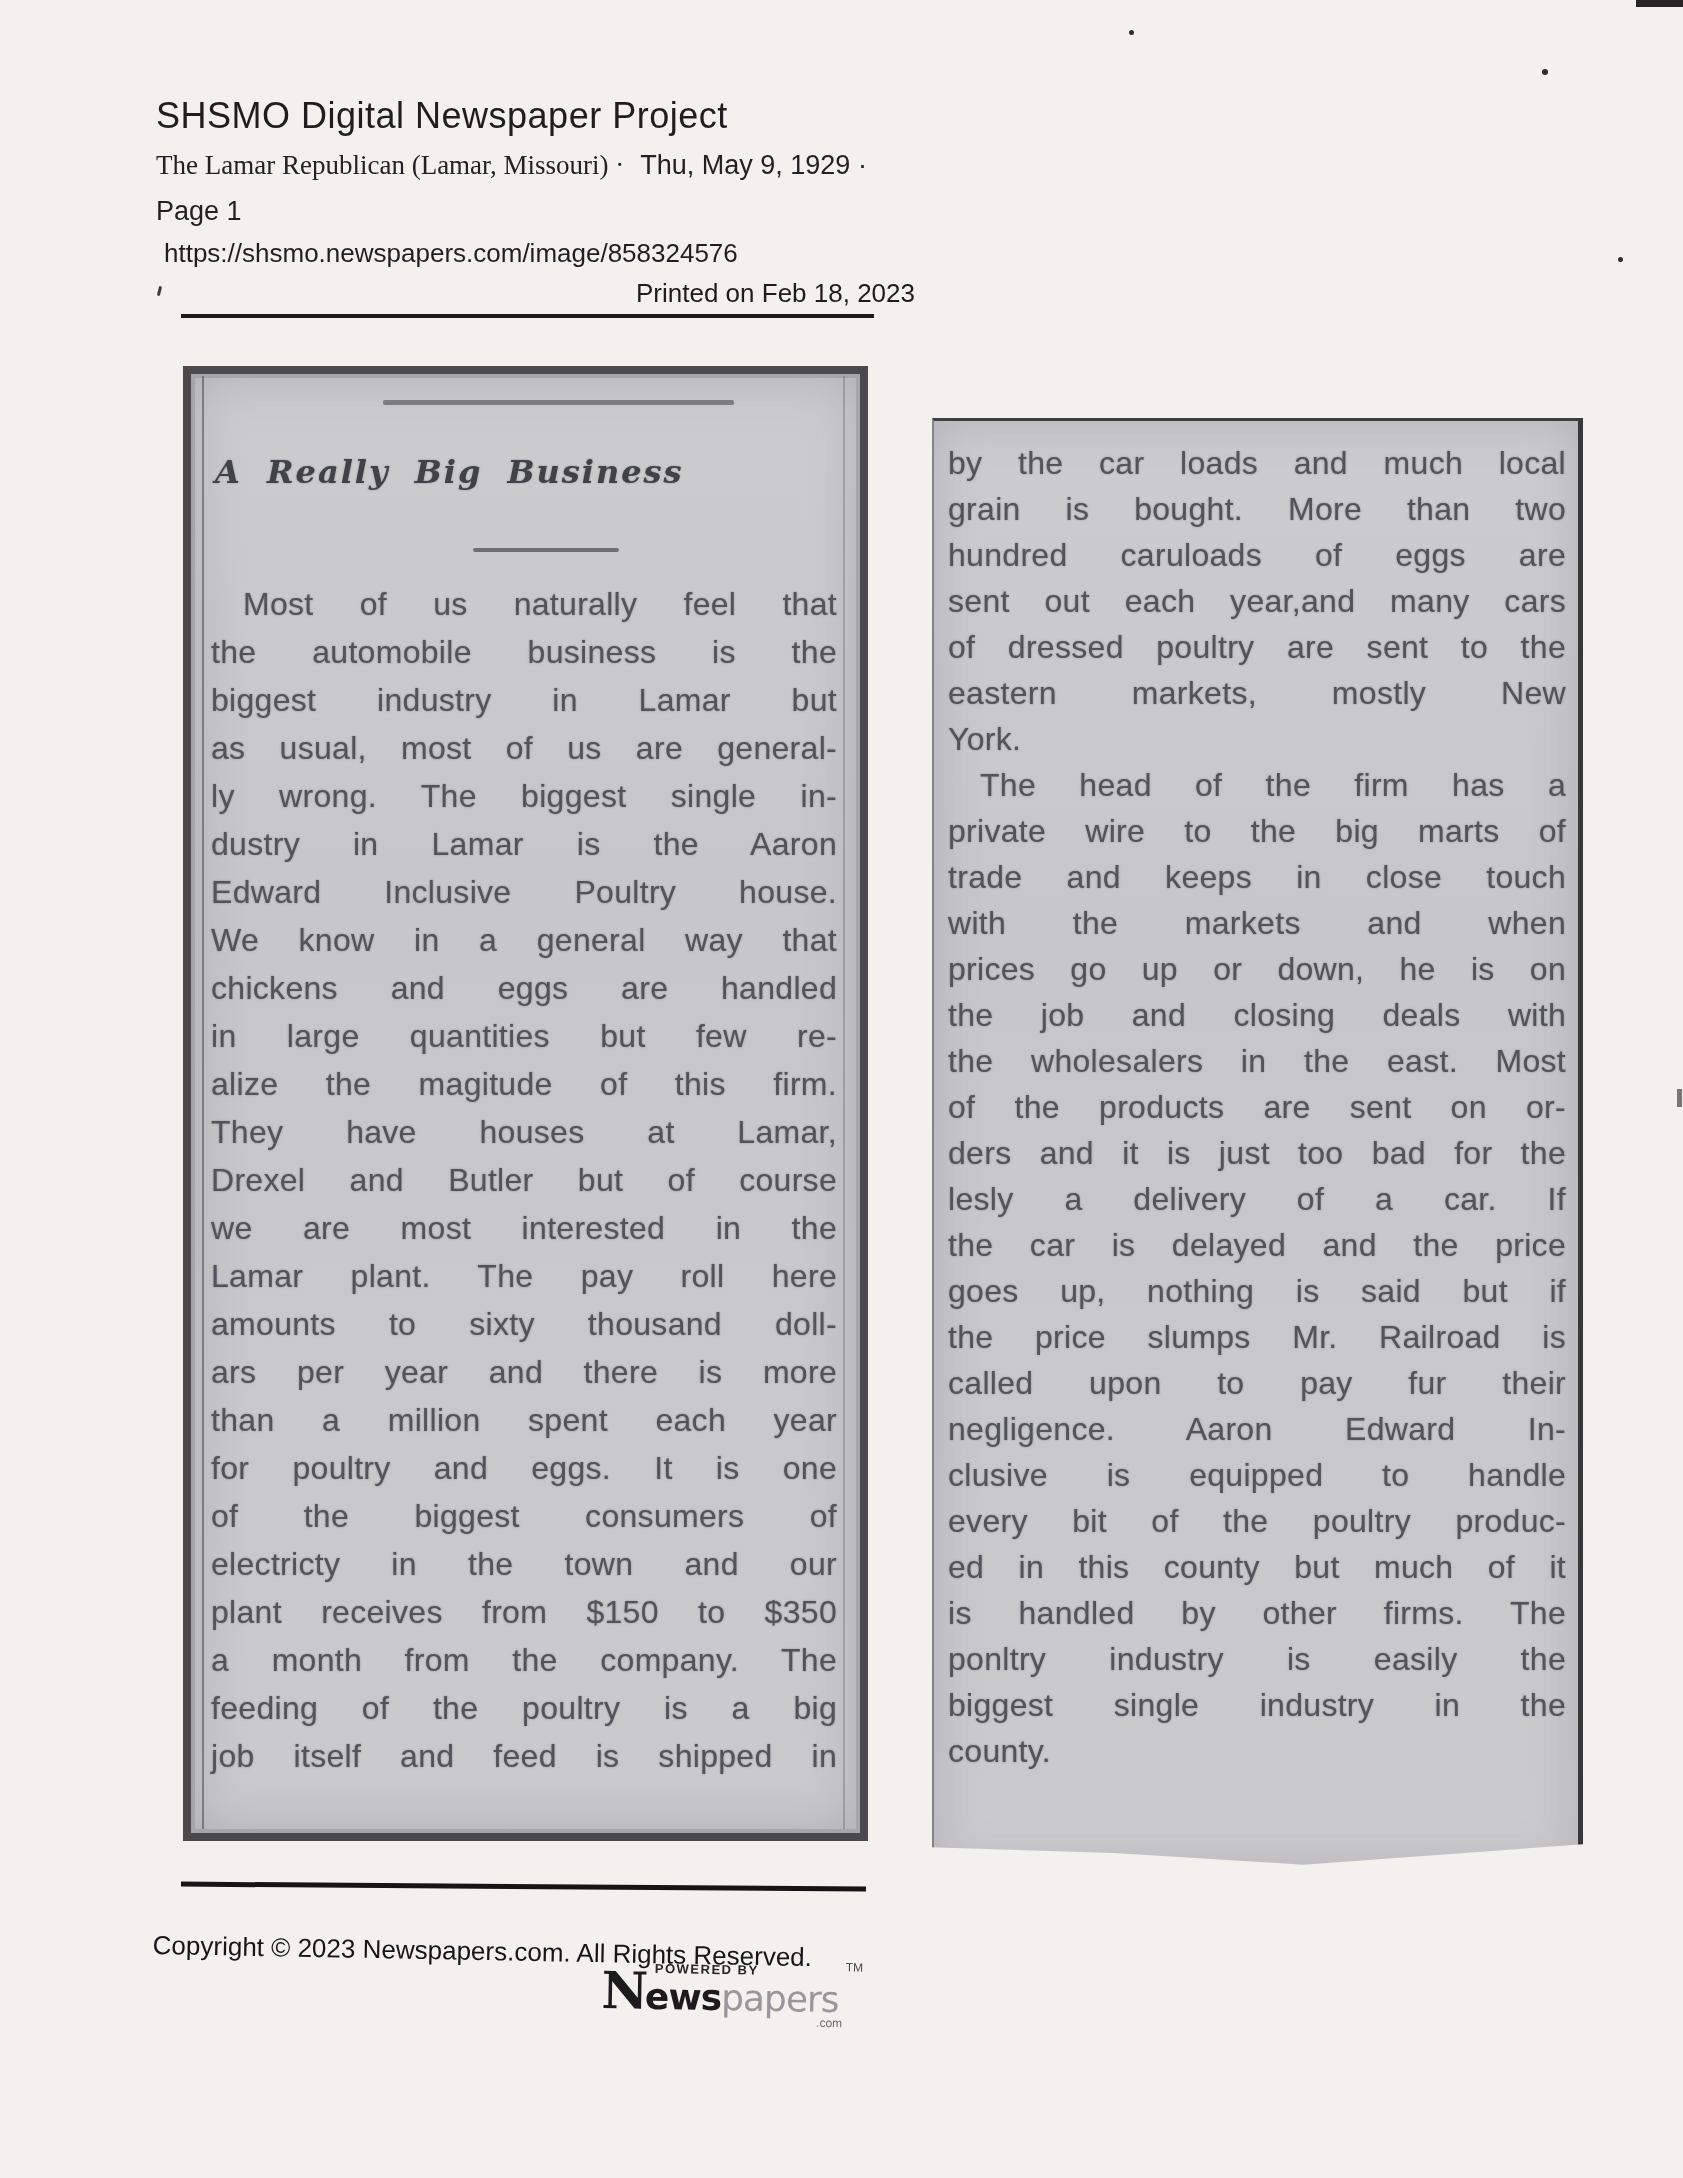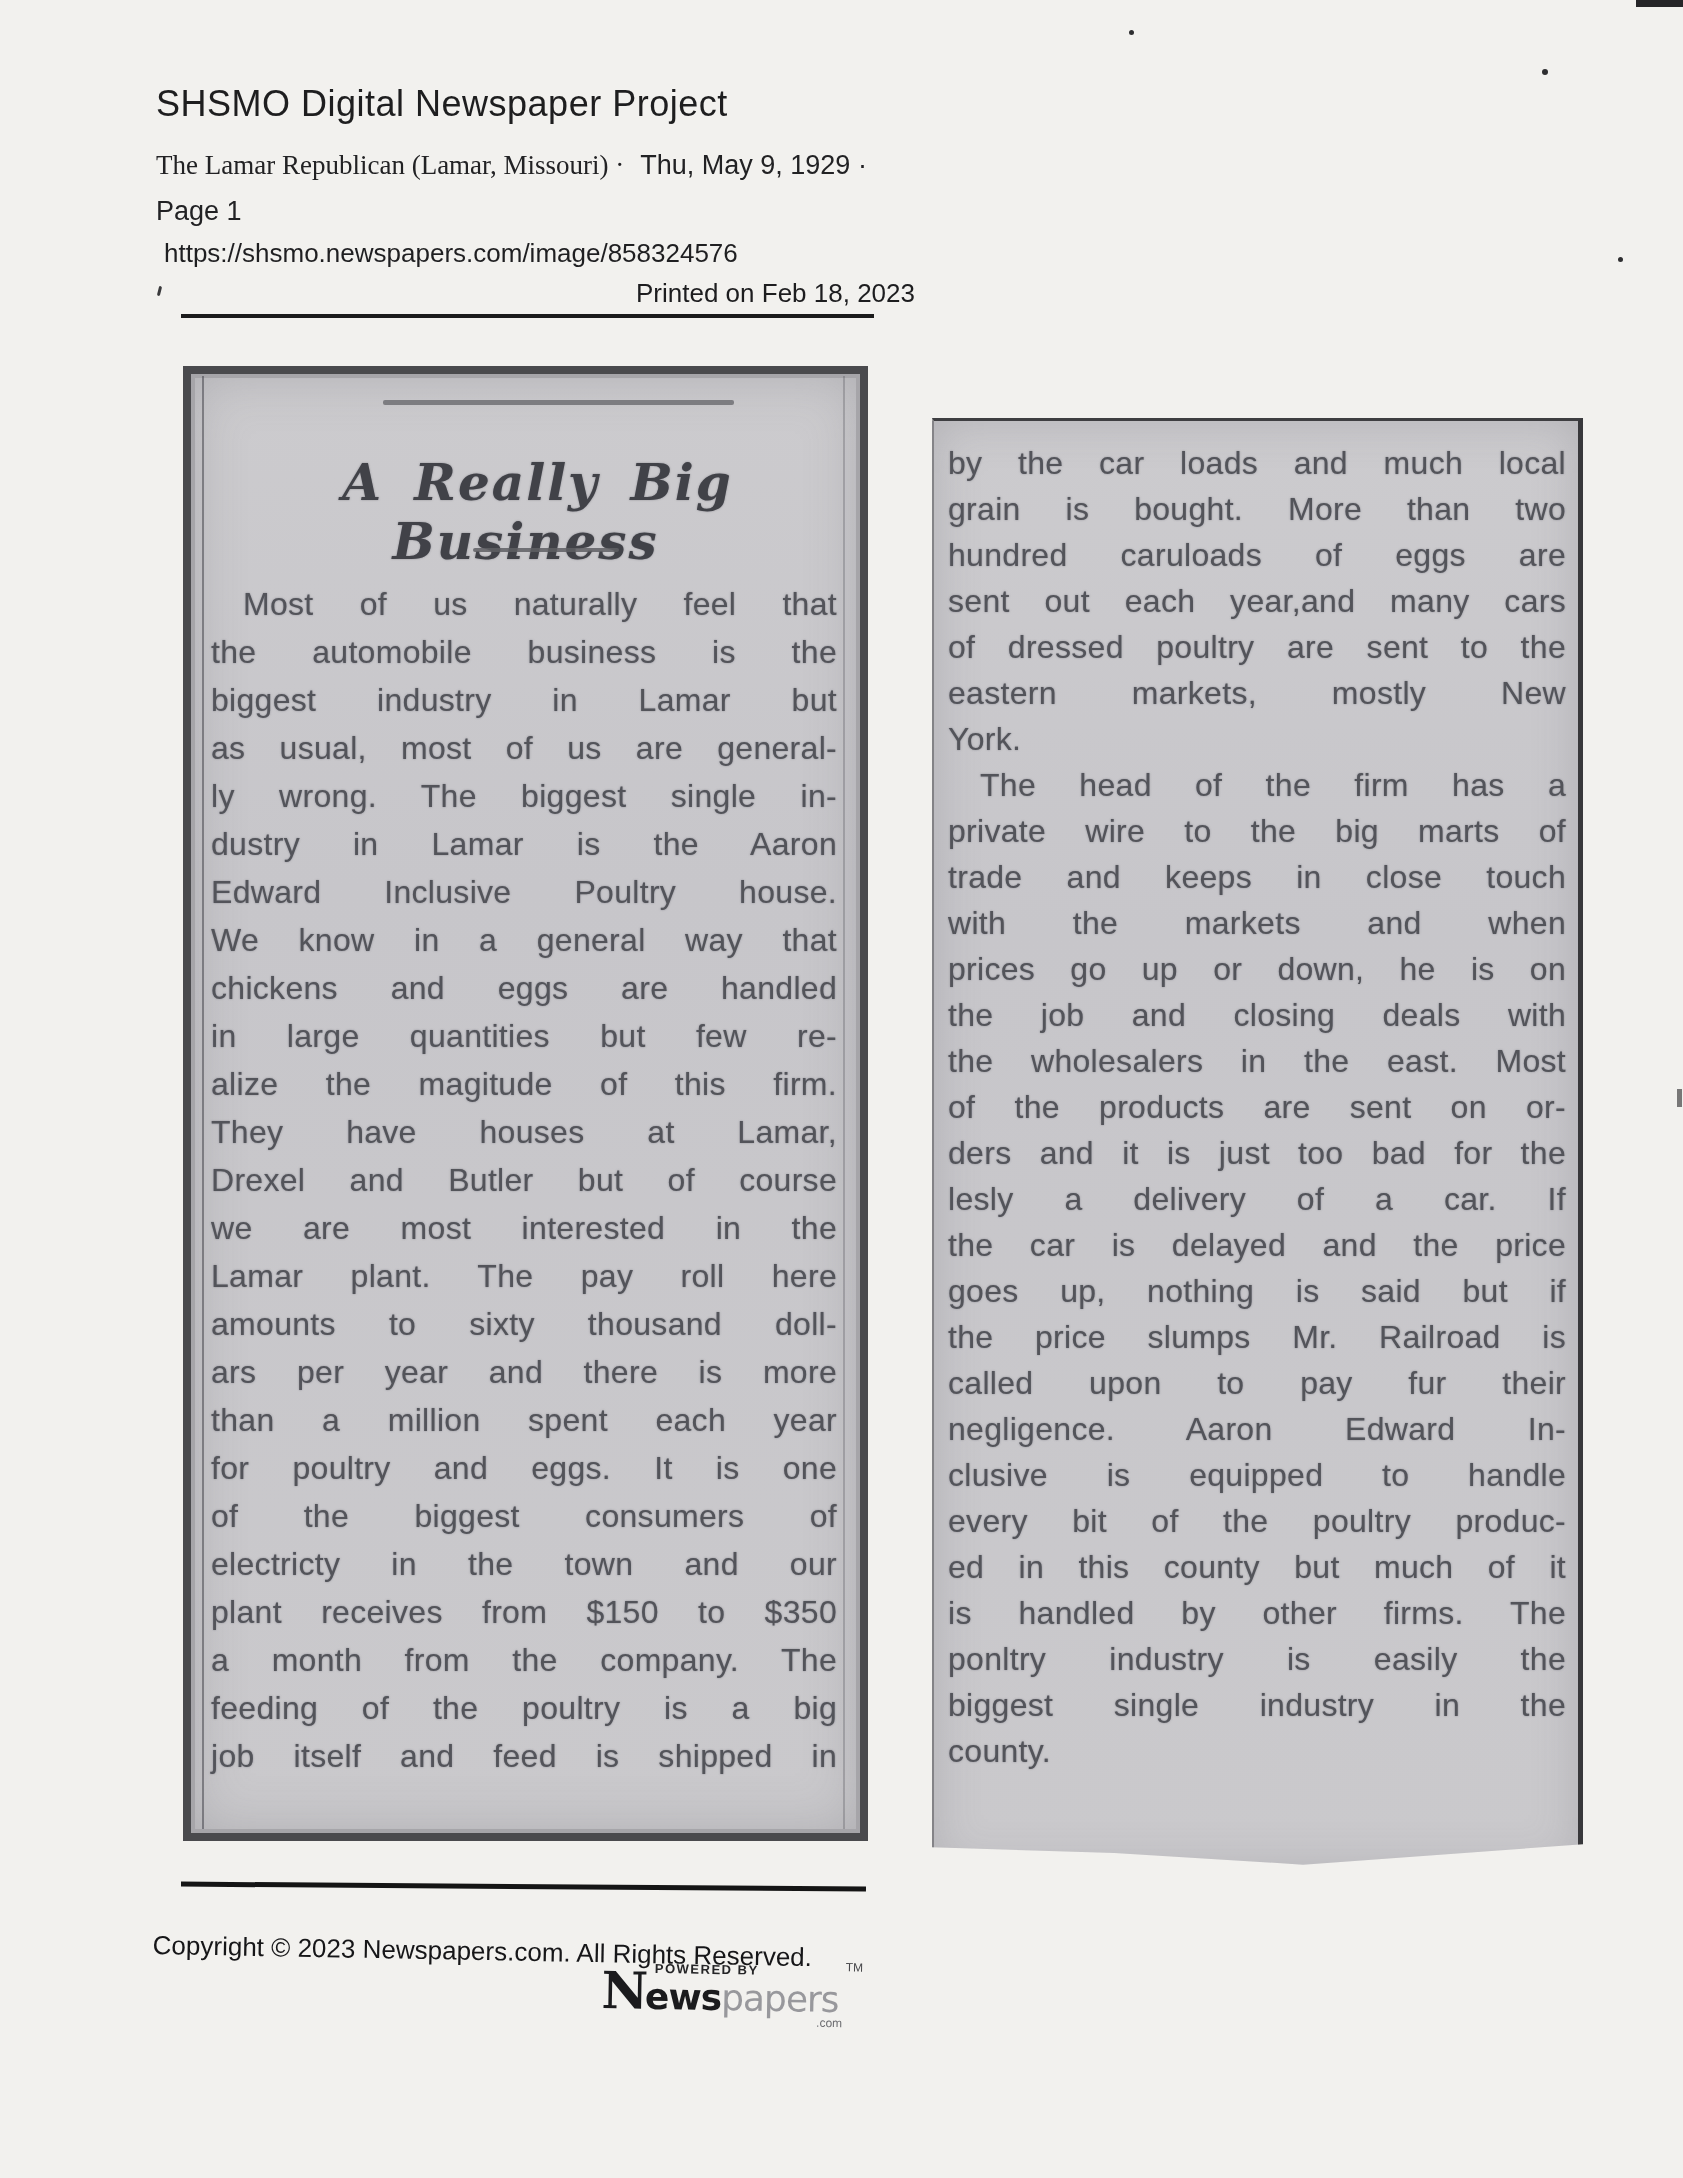--- a/index.html
+++ b/index.html
@@ -1,41 +1,41 @@
 <!DOCTYPE html>
 <html><head>
 <meta charset="utf-8">
 <style>
   html,body{margin:0;padding:0;background:#e8e6e3;}
   .page{position:relative;width:1683px;height:2178px;background:#f2f1ee;overflow:hidden;
         font-family:"Liberation Sans",sans-serif;}
   
-  .h-title{position:absolute;left:156px;top:83px;font-size:36px;color:#1e1e1f;letter-spacing:0.5px;}
+  .h-title{position:absolute;left:156px;top:95px;font-size:36px;color:#1e1e1f;letter-spacing:0.5px;}
   .h-byline{position:absolute;left:156px;top:150px;white-space:nowrap;}
   .h-byline .serif{font-family:"Liberation Serif",serif;font-size:27px;color:#222224;}
   .h-byline .sans{font-family:"Liberation Sans",sans-serif;font-size:27px;color:#222224;margin-left:16px;}
   .h-page{position:absolute;left:156px;top:196px;font-size:27px;color:#222224;}
   .h-url{position:absolute;left:164px;top:238px;font-size:26px;color:#1f1f21;}
   .h-printed{position:absolute;left:636px;top:278px;font-size:26px;color:#1d1d1f;}
   .h-rule{position:absolute;left:181px;top:314px;width:693px;height:4px;background:#1b1b1b;}
   .stray{position:absolute;left:158px;top:286px;width:3px;height:10px;background:#3a3a3c;transform:rotate(14deg);border-radius:2px;}
   
   .clip{background:linear-gradient(180deg,#cccbce 0%,#c7c6ca 35%,#cac9cc 100%);}
   .clip-left{position:absolute;left:183px;top:366px;width:685px;height:1475px;box-sizing:border-box;
      border:8px solid #4a4a4d;box-shadow:inset 0 0 0 4px #a6a5a9, inset 0 0 54px rgba(105,105,112,.3);}
   .clip-right{position:absolute;left:932px;top:418px;width:651px;height:1451px;box-sizing:border-box;
      border-top:3px solid #3e3e41;border-right:5px solid #38383b;border-left:2px solid rgba(62,62,66,.5);
      box-shadow:inset 0 0 45px rgba(105,105,112,.25);
      clip-path:polygon(0 0,100% 0,100% 98.3%,57% 99.7%,28% 98.9%,0 98.5%);}
   .col-rule{position:absolute;top:2px;height:calc(100% - 6px);width:2px;background:rgba(70,70,76,.55);}
   .col-rule.rr{left:652px;opacity:.5;}
   .col-rule.rl{left:11px;}
   .deco-rule{position:absolute;left:192px;top:26px;width:351px;height:5px;background:#6a6a6f;opacity:.8;border-radius:2px;}
-  .headline{position:absolute;left:0;top:79px;width:100%;text-indent:24px;text-align:center;
-     font-family:"DejaVu Serif",serif;font-style:italic;font-weight:bold;font-size:50px;
+  .headline{position:absolute;left:0;top:79px;width:100%;text-indent:24px;text-align:left;
+     font-family:"DejaVu Serif",serif;font-style:italic;font-weight:bold;font-size:32px;
      letter-spacing:2px;word-spacing:12px;color:#414248;
      text-shadow:0 0 2px rgba(95,95,105,.6);filter:blur(0.3px);}
   .headline-rule{position:absolute;left:282px;top:174px;width:146px;height:4px;background:#5f5f64;border-radius:2px;opacity:.85;}
   .body{position:absolute;filter:blur(0.3px);}
   .body.left{left:20px;top:206px;width:626px;}
   .body.right{left:14px;top:19px;width:618px;}
   .nl{width:100%;box-sizing:border-box;font-family:Liberation Sans, sans-serif;font-size:32px;
       color:#53545a;text-shadow:0 0 2px rgba(110,110,120,.7);letter-spacing:0.3px;
       text-align:justify;text-align-last:justify;white-space:normal;}
   .body.left .nl{line-height:48px;}

